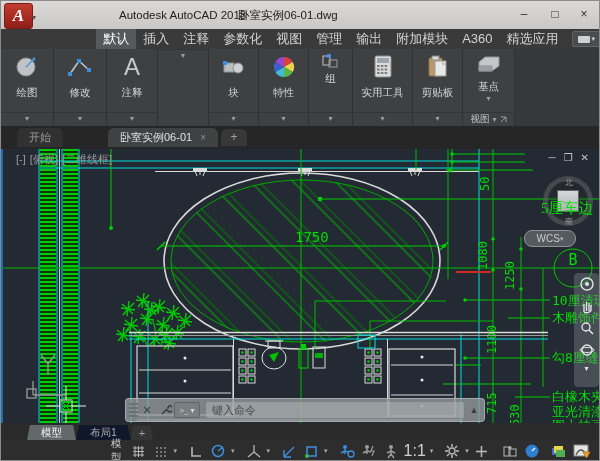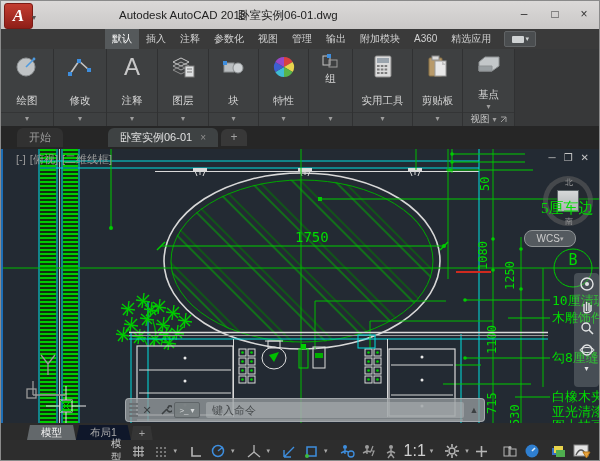--- a/index.html
+++ b/index.html
@@ -7,32 +7,32 @@
   .win{position:relative;width:600px;height:461px;overflow:hidden;background:#3a3a3a;box-sizing:border-box;border:1px solid #8a8a8a;}
   
   .titlebar{position:absolute;left:0;top:0;width:600px;height:28px;background:linear-gradient(#dbd9d8,#cac8c7);}
   .applogo{position:absolute;left:3px;top:2px;width:27px;height:24px;background:linear-gradient(#c33c30,#8f1f18);border:1px solid #7c1a14;border-radius:3px;color:#fff;font-weight:bold;font-style:italic;font-size:17px;text-align:center;line-height:23px;font-family:"Liberation Serif","DejaVu Serif",serif;}
   .applogo-caret{position:absolute;left:31px;top:12px;font-size:8px;color:#555;}
   .titletext{position:absolute;top:0;height:28px;line-height:28px;font-size:11.5px;color:#222;white-space:nowrap;}
   .t-app{left:118px;} .t-doc{left:237px;}
   .winbtn{position:absolute;top:0px;width:30px;height:26px;text-align:center;line-height:26px;font-size:12px;color:#333;}
   
   .tabrow{position:absolute;left:0;top:28px;width:600px;height:20px;background:#3a3a3a;display:flex;align-items:stretch;}
-  .rtab{padding:0 7px;font-size:10px;color:#d2d2d2;line-height:20px;white-space:nowrap;}
+  .rtab{padding:0 7px;font-size:13px;color:#d2d2d2;line-height:20px;white-space:nowrap;}
   .rtab.active{background:#55595b;color:#fff;}
   .tabrow .spacer{width:104px;}
   .connectbtn{margin-left:6px;align-self:center;width:30px;height:14px;background:#4a4d4f;border:1px solid #606365;border-radius:2px;display:flex;align-items:center;justify-content:center;gap:2px;}
   .connectbtn .cam{width:12px;height:7px;background:#cfd2d3;border-radius:1px;}
   .connectbtn .car{font-size:7px;color:#cfd2d3;}
   
   .ribbon{position:absolute;left:0;top:48px;width:600px;height:77px;background:#3e4041;border-bottom:1px solid #2a2a2a;display:flex;}
   .panel{position:relative;height:77px;border-right:1px solid #303132;background:#3e4041;box-sizing:border-box;display:flex;flex-direction:column;align-items:center;}
   .pbig{flex:1;display:flex;flex-direction:column;align-items:center;justify-content:flex-start;padding-top:3px;}
   .picon{height:30px;display:flex;align-items:center;justify-content:center;}
-  .plabel{font-size:10.5px;color:#d6d6d6;margin-top:12px;white-space:nowrap;}
+  .plabel{font-size:10.5px;color:#d6d6d6;margin-top:4px;white-space:nowrap;}
   .parrow{height:13px;width:100%;text-align:center;font-size:8px;color:#9d9d9d;line-height:12px;border-top:1px solid #343536;}
   .pfoot{height:13px;width:100%;display:flex;align-items:center;justify-content:center;gap:3px;font-size:9.5px;color:#c7c7c7;border-top:1px solid #343536;}
   .minicaret{font-size:8px;color:#9d9d9d;}
   
   .filetabs{position:absolute;left:0;top:125px;width:600px;height:23px;background:#262626;display:flex;align-items:center;}
   .ftab{height:19px;line-height:19px;font-size:11px;padding:0 12px;color:#9a9a9a;background:#313131;border-radius:6px 6px 0 0;margin-right:3px;}
   .ftab.active{background:#3e4243;color:#e0e0e0;display:flex;align-items:center;gap:8px;}
   .ftab .x{color:#8f8f8f;font-size:10px;}
   .ftab-plus{height:17px;width:26px;line-height:17px;text-align:center;background:#383838;border-radius:6px 6px 0 0;color:#a0a0a0;font-size:12px;}
   
@@ -139,33 +139,20 @@
         <div class="picon">
           <svg width="26" height="26">
               <text x="13" y="21" text-anchor="middle" font-size="24" fill="#c8c8c8" font-family="Liberation Sans,sans-serif">A</text>
             </svg>
         </div>
         <div class="plabel">注释</div>
       </div>
       <div class="parrow">▾</div>
     </div>
     <div class="panel" style="width:51px">
-      <div class="pbig">
-        <div class="picon">
-          <svg width="26" height="26">
-              <path d="M3 8 L11 4 L19 8 L11 12 Z" fill="none" stroke="#c9c9c9"></path>
-              <path d="M3 12 L11 8 L19 12 L11 16 Z" fill="none" stroke="#a9a9a9"></path>
-              <path d="M3 16 L11 12 L19 16 L11 20 Z" fill="none" stroke="#8f8f8f"></path>
-              <rect x="15" y="12" width="9" height="11" fill="#dfe1e2" stroke="#777"></rect>
-              <line x1="17" y1="15" x2="22" y2="15" stroke="#777"></line>
-              <line x1="17" y1="18" x2="22" y2="18" stroke="#777"></line>
-            </svg>
-        </div>
-        <div class="plabel">图层</div>
-      </div>
       <div class="parrow">▾</div>
     </div>
     <div class="panel" style="width:50px">
       <div class="pbig">
         <div class="picon">
           <svg width="26" height="26">
               <rect x="3" y="9" width="10" height="9" fill="#b9bdbf" stroke="#8b8f91"></rect>
               <circle cx="17" cy="14" r="5" fill="#cdd1d3" stroke="#8b8f91"></circle>
               <rect x="2" y="7" width="4" height="4" fill="#3e8ede"></rect>
             </svg>

